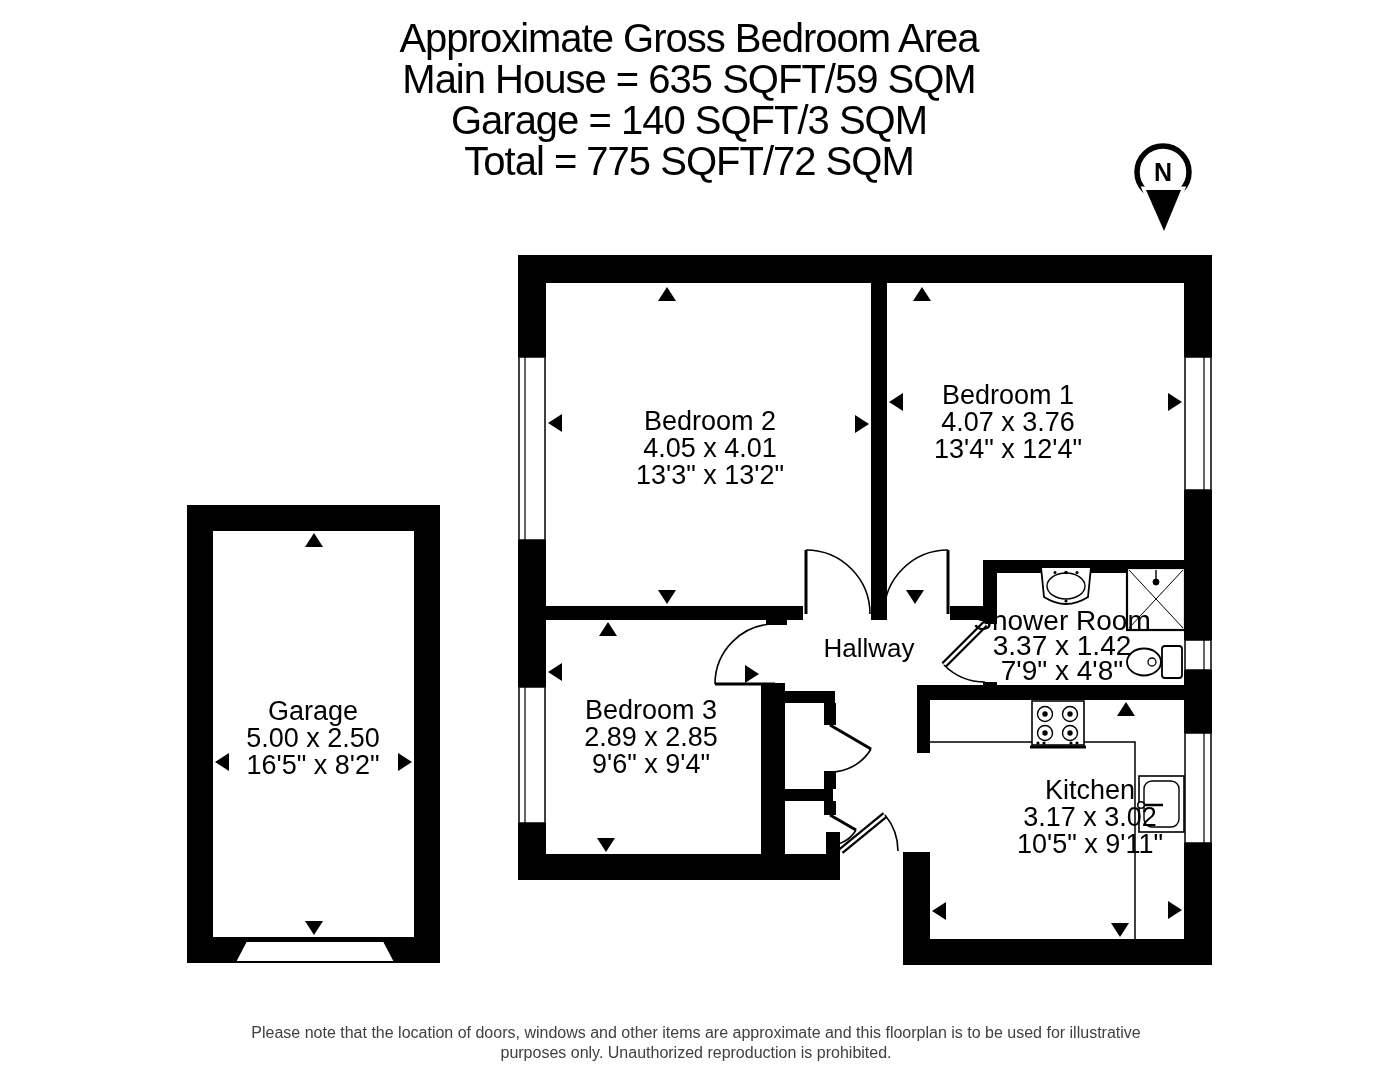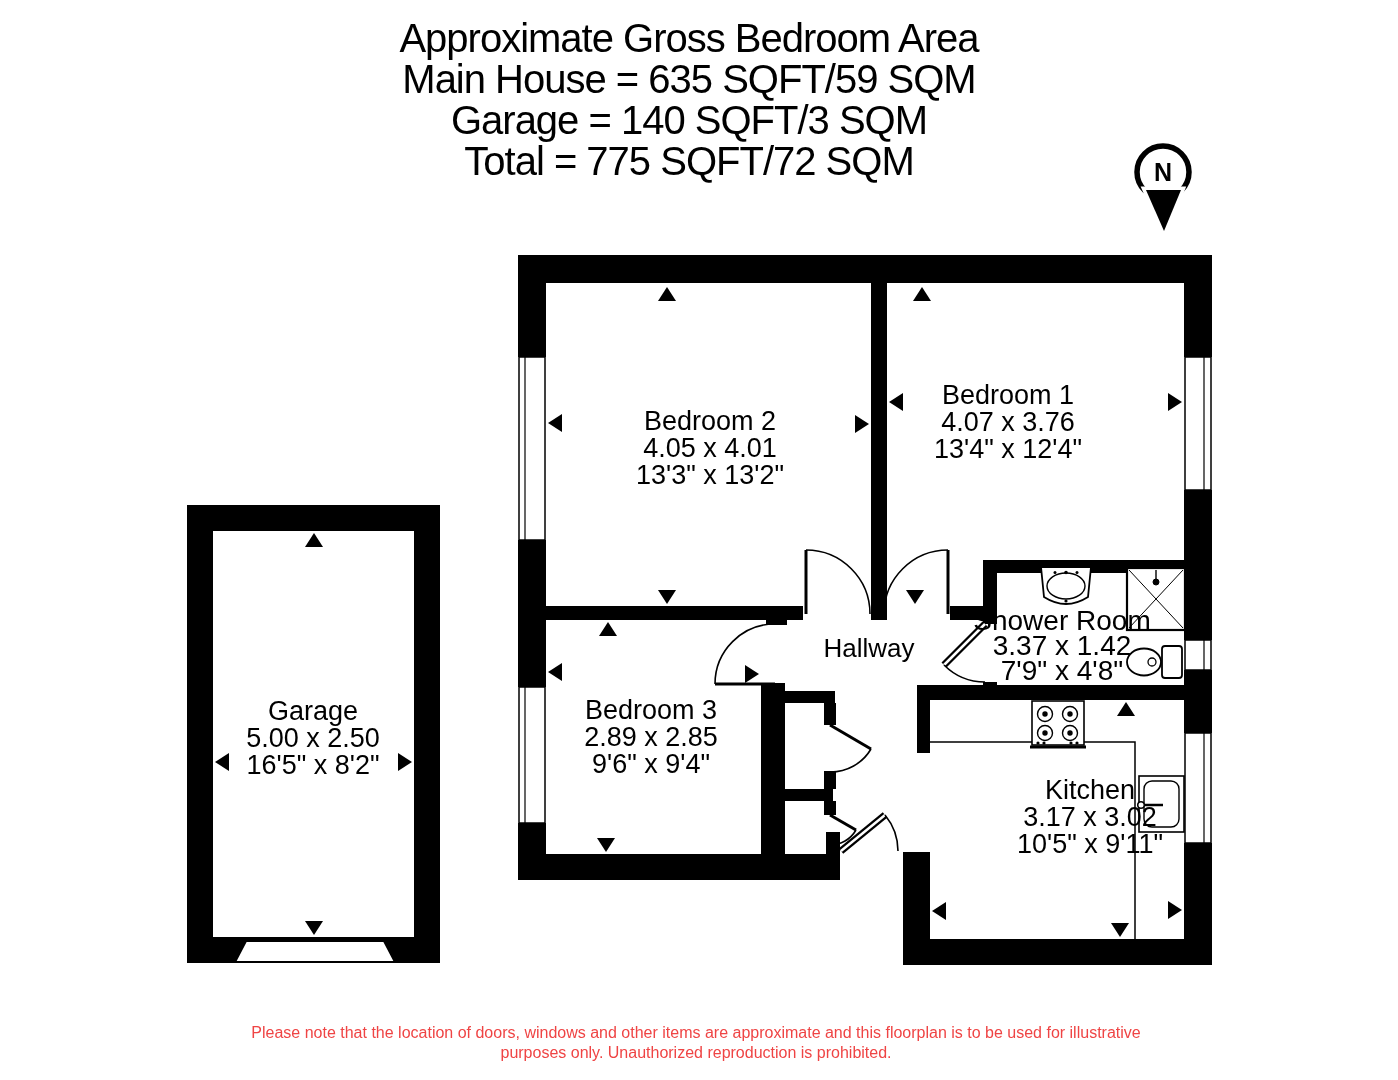--- a/index.html
+++ b/index.html
@@ -9,21 +9,21 @@
   .wall{fill:#000;}
   .titleblock{position:absolute;left:689px;top:18px;transform:translateX(-50%);
               text-align:center;font-size:40px;line-height:41px;letter-spacing:-1px;white-space:nowrap;}
   .room-label{position:absolute;transform:translateX(-50%);text-align:center;
               font-size:27px;line-height:27px;white-space:nowrap;}
   .room-label.small{font-size:28px;line-height:25px;}
   .hall-label{position:absolute;transform:translateX(-50%);font-size:26px;white-space:nowrap;}
   .floor-title{position:absolute;left:865px;top:982px;transform:translateX(-50%);
                font-size:31px;font-weight:bold;white-space:nowrap;}
   .disclaimer{position:absolute;left:696px;top:1023px;transform:translateX(-50%);
-              text-align:center;font-size:16px;line-height:20px;color:#ef4444;white-space:nowrap;}
+              text-align:center;font-size:16px;line-height:20px;color:#404040;white-space:nowrap;}
 </style>
 </head>
 <body>
 
 <div id="canvas">
 
   <svg width="1398" height="1080" viewBox="0 0 1398 1080">
 
     <g>
       <rect class="wall" x="518" y="255" width="694" height="28"></rect>

